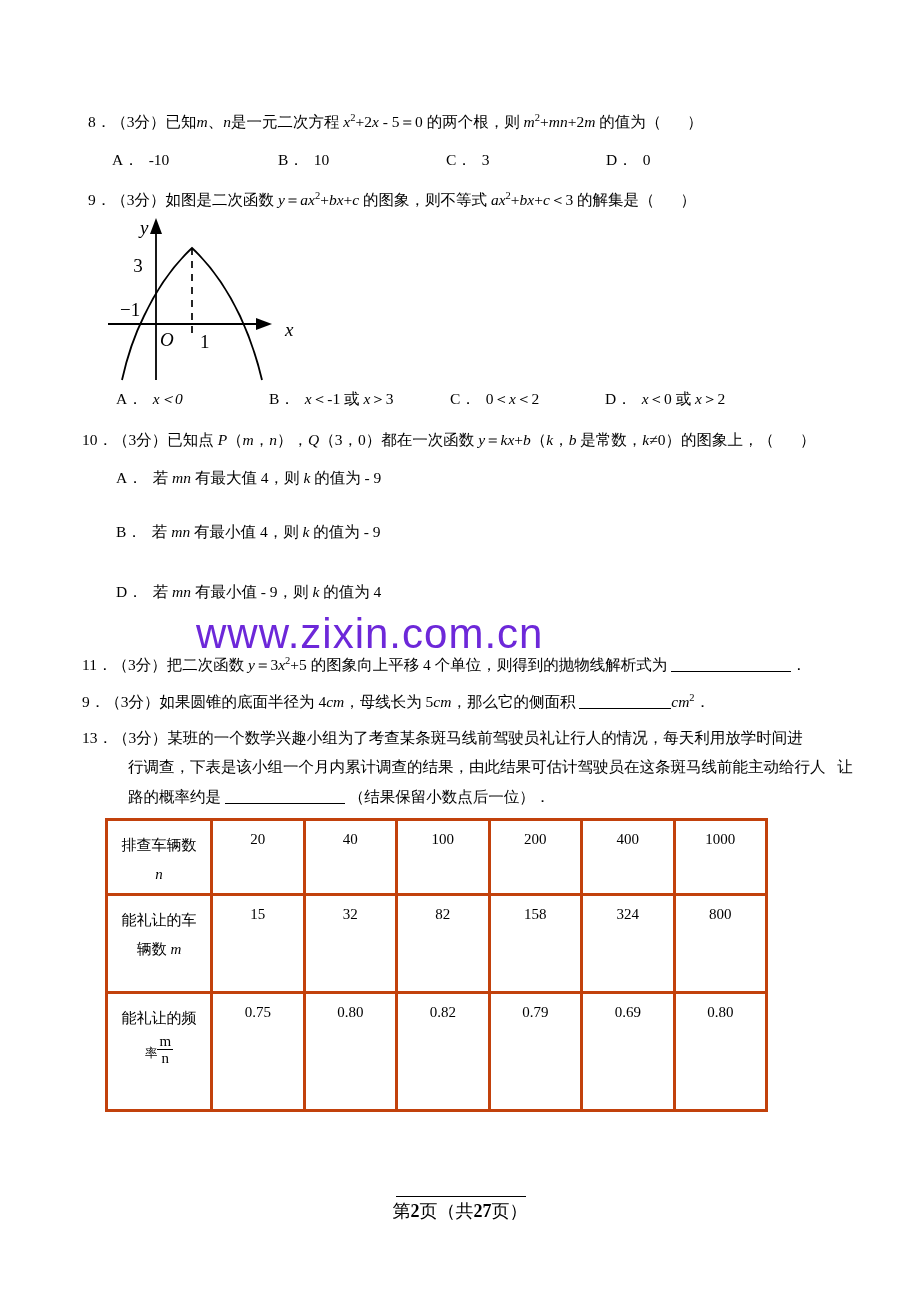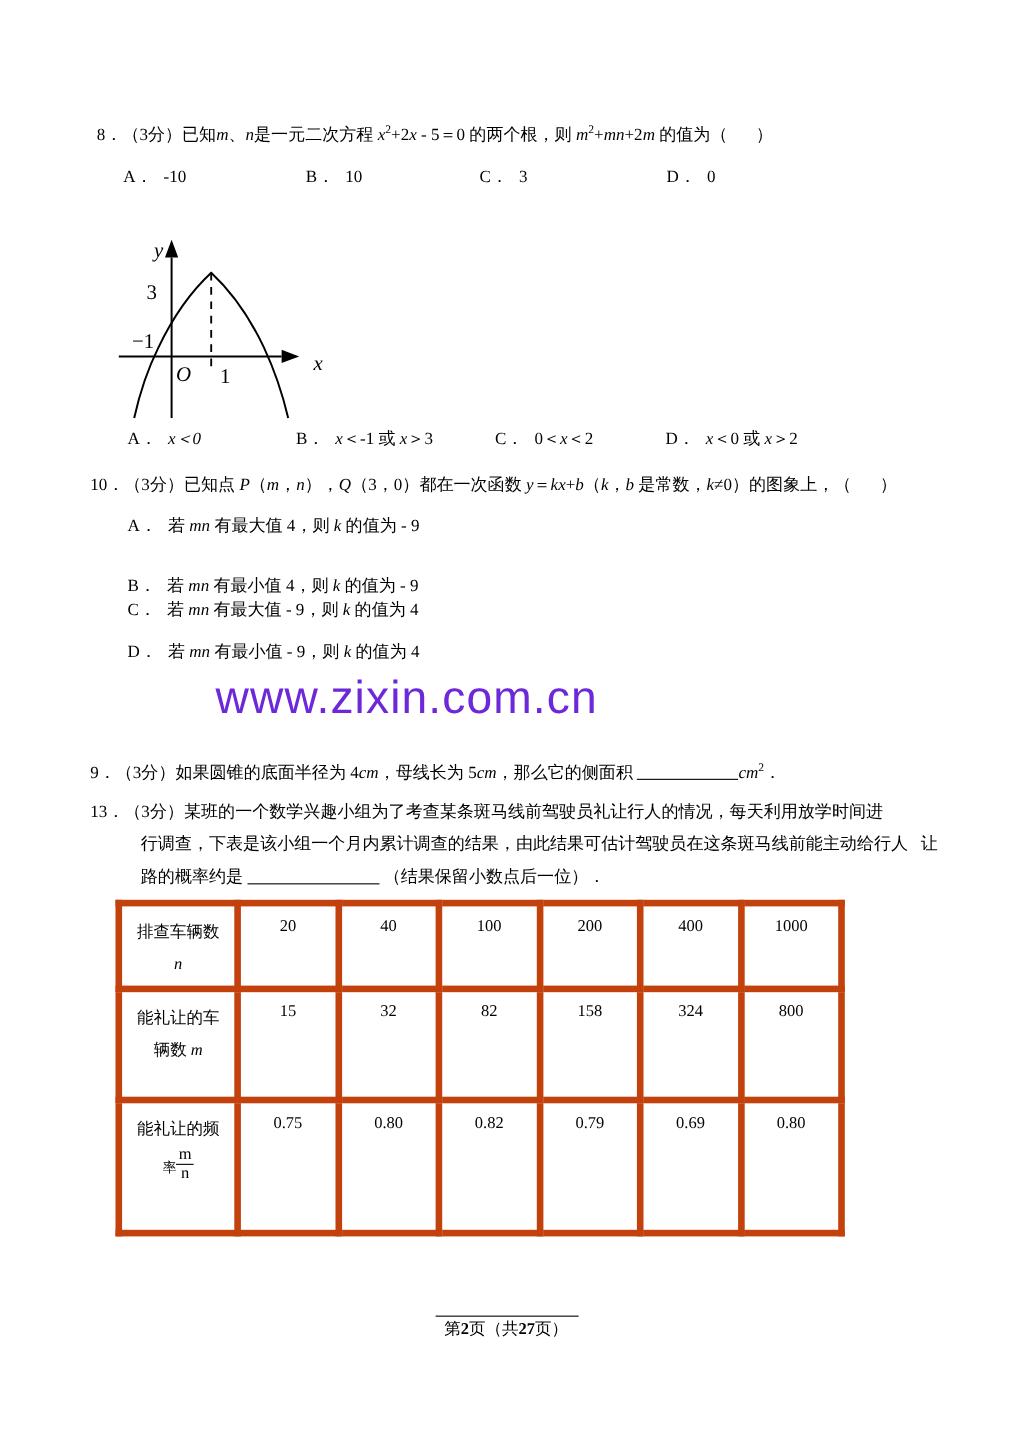--- a/index.html
+++ b/index.html
@@ -96,21 +96,21 @@
   
   #data-table {
     position: absolute;
     left: 105px;
     top: 818px;
     border-collapse: collapse;
     table-layout: fixed;
     width: 663px;
   }
   #data-table td {
-    border: 6px solid #c2410c;
+    border: 3px solid #c2410c;
     text-align: center;
     vertical-align: top;
     font-size: 15px;
     padding: 10px 2px 0 2px;
   }
   #data-table td.rowhead {
     width: 90px;
     padding-left: 6px;
     padding-right: 6px;
     text-align: center;
@@ -145,21 +145,21 @@
     top: 1196px;
     width: 130px;
     border-top: 1px solid #000;
   }
   #footer-text {
     position: absolute;
     left: 0;
     top: 1199px;
     width: 920px;
     text-align: center;
-    font-size: 15px;
+    font-size: 18px;
   }
   #footer-text b { font-weight: bold; }
 </style>
 </head>
 <body>
 
 <div id="page">
 
   <div id="watermark">www.zixin.com.cn</div>
 
@@ -167,28 +167,31 @@
     <span class="q-num">8．</span><span>（3分）</span>已知<span class="it">m</span>、<span class="it">n</span>是一元二次方程&nbsp;<span class="it">x</span><span class="sup">2</span>+2<span class="it">x</span>&nbsp;‑&nbsp;5＝0&nbsp;的两个根，则&nbsp;<span class="it">m</span><span class="sup">2</span>+<span class="it">mn</span>+2<span class="it">m</span>&nbsp;的值为（<span class="gap-md"></span>）
   </div>
 
   <div class="opt-row" style="top:150px;">
     <span class="opt" style="left:0px;">
       <span>A．</span><span class="gap-sm"></span><span>‑10</span>
     </span>
     <span class="opt" style="left:166px;">
       <span>B．</span><span class="gap-sm"></span><span>10</span>
     </span>
-    <span class="opt" style="left:324px;">
+    <span class="opt" style="left:334px;">
       <span>C．</span><span class="gap-sm"></span><span>3</span>
     </span>
     <span class="opt" style="left:494px;">
       <span>D．</span><span class="gap-sm"></span><span>0</span>
     </span>
   </div>
 
+  <div class="q-stem" style="top:190px;">
+    <span class="q-num">9．</span><span>（3分）</span>如图是二次函数&nbsp;<span class="it">y</span>＝<span class="it">ax</span><span class="sup">2</span>+<span class="it">bx</span>+<span class="it">c</span>&nbsp;的图象，则不等式&nbsp;<span class="it">ax</span><span class="sup">2</span>+<span class="it">bx</span>+<span class="it">c</span>＜3&nbsp;的解集是（<span class="gap-md"></span>）
+  </div>
 
   <svg id="fig-q9" viewBox="0 0 210 172">
 
     <line x1="4" y1="112" x2="152" y2="112" stroke="#000" stroke-width="1.8"></line>
     <polygon points="152,106 168,112 152,118" fill="#000"></polygon>
 
     <line x1="52" y1="168" x2="52" y2="22" stroke="#000" stroke-width="1.8"></line>
     <polygon points="46,22 52,6 58,22" fill="#000"></polygon>
 
     <path d="M 18,168 Q 26,132 40,104 Q 60,62 88,36 Q 116,62 136,104 Q 150,134 158,168" fill="none" stroke="#000" stroke-width="1.8"></path>
@@ -221,28 +224,28 @@
   <div class="q-stem" style="top:430px; left:82px;">
     <span class="q-num">10．</span><span>（3分）</span>已知点&nbsp;<span class="it">P</span>（<span class="it">m</span>，<span class="it">n</span>），<span class="it">Q</span>（3，0）都在一次函数&nbsp;<span class="it">y</span>＝<span class="it">kx</span>+<span class="it">b</span>（<span class="it">k</span>，<span class="it">b</span>&nbsp;是常数，<span class="it">k</span>≠0）的图象上，（<span class="gap-md"></span>）
   </div>
 
   <div class="opt-stack" style="top:468px;">
     <span>A．</span><span class="gap-sm"></span>若&nbsp;<span class="it">mn</span>&nbsp;有最大值&nbsp;4，则&nbsp;<span class="it">k</span>&nbsp;的值为&nbsp;‑&nbsp;9
   </div>
   <div class="opt-stack" style="top:522px;">
     <span>B．</span><span class="gap-sm"></span>若&nbsp;<span class="it">mn</span>&nbsp;有最小值&nbsp;4，则&nbsp;<span class="it">k</span>&nbsp;的值为&nbsp;‑&nbsp;9
   </div>
-  <div class="opt-stack" style="top:544px;">
-    <span>C．</span><span class="gap-sm"></span>若&nbsp;<span class="it">mn</span>&nbsp;有最大值&nbsp;‑&nbsp;9，则&nbsp;<span class="it">k</span>&nbsp;的值为&nbsp;4
-  </div>
   <div class="opt-stack" style="top:582px;">
     <span>D．</span><span class="gap-sm"></span>若&nbsp;<span class="it">mn</span>&nbsp;有最小值&nbsp;‑&nbsp;9，则&nbsp;<span class="it">k</span>&nbsp;的值为&nbsp;4
   </div>
 
 
+  <div class="q-stem" style="top:655px; left:82px;">
+    <span class="q-num">11．</span><span>（3分）</span>把二次函数&nbsp;<span class="it">y</span>＝3<span class="it">x</span><span class="sup">2</span>+5&nbsp;的图象向上平移&nbsp;4&nbsp;个单位，则得到的抛物线解析式为&nbsp;<span class="blank" style="width:120px;"></span>．
+  </div>
 
   <div class="q-stem" style="top:692px; left:82px;">
     <span class="q-num">9．</span><span>（3分）</span>如果圆锥的底面半径为&nbsp;4<span class="it">cm</span>，母线长为&nbsp;5<span class="it">cm</span>，那么它的侧面积&nbsp;<span class="blank" style="width:92px;"></span><span class="it">cm</span><span class="sup">2</span>．
   </div>
 
   <div class="q-stem" style="top:728px; left:82px;">
     <span class="q-num">13．</span><span>（3分）</span>某班的一个数学兴趣小组为了考查某条斑马线前驾驶员礼让行人的情况，每天利用放学时间进
   </div>
   <div class="q-stem" style="top:787px; left:128px;">
     <span>路的概率约是</span>&nbsp;<span class="blank" style="width:120px;"></span>&nbsp;<span>（结果保留小数点后一位）．</span>

